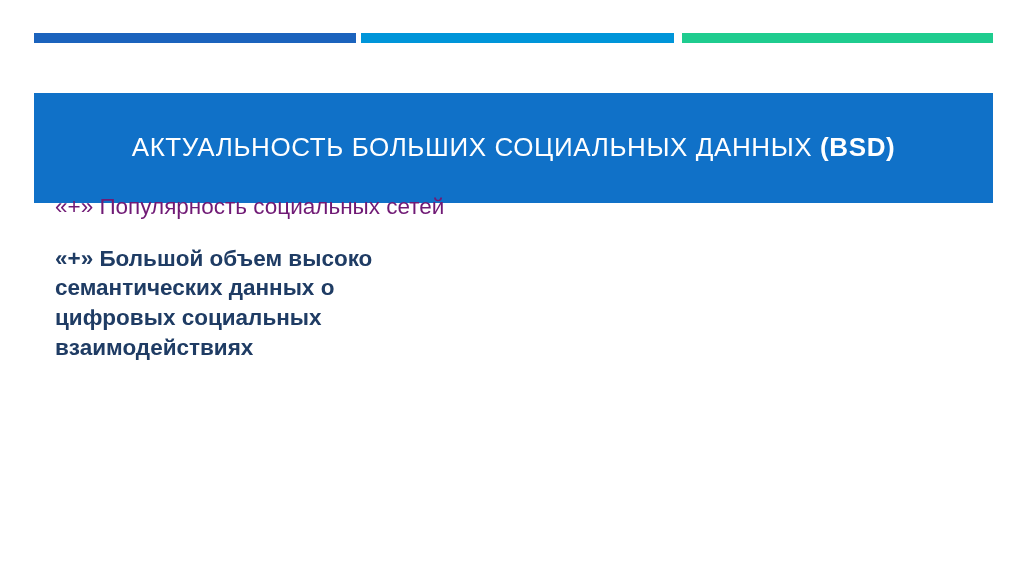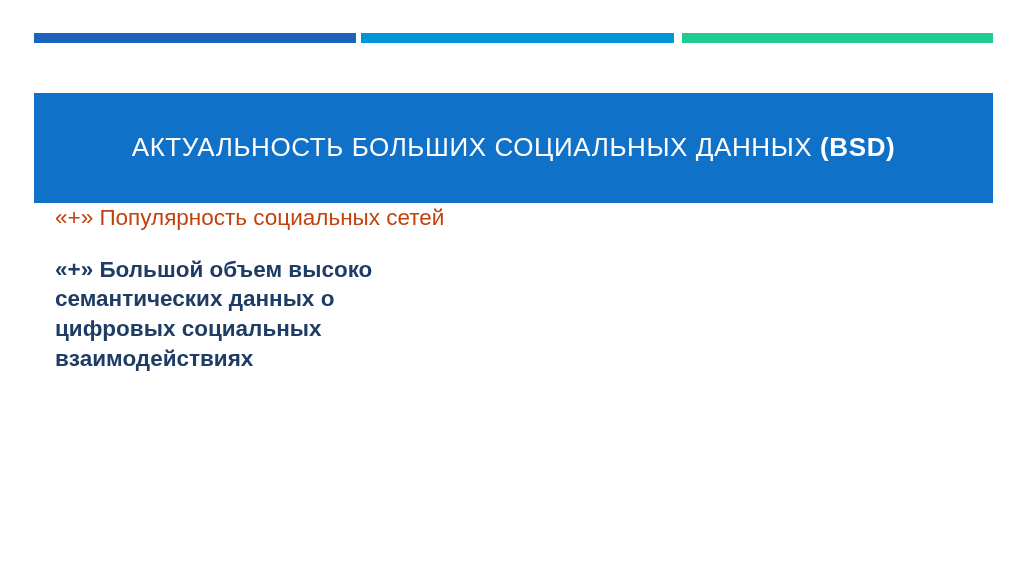--- a/index.html
+++ b/index.html
@@ -118,21 +118,21 @@
 
   <div class="title-block" style="background: rgb(16, 113, 200);">
     <div class="title-text" style="color: rgb(255, 255, 255);">
       <span>АКТУАЛЬНОСТЬ БОЛЬШИХ СОЦИАЛЬНЫХ ДАННЫХ </span><span class="bsd">(BSD)</span>
     </div>
   </div>
 
   <div class="columns">
 
     <div class="col col-left">
-      <p class="bullet-item" style="color: #c2410c; margin-top: 11px;">
+      <p class="bullet-item" style="color: #701a75;">
         <span class="marker">«+»</span><span> Популярность социальных сетей</span>
       </p>
       <p class="bullet-item" style="color: rgb(31, 60, 100);">
         <span class="marker">«+»</span><span> Большой объем высоко семантических данных о цифровых социальных взаимодействиях</span>
       </p>
     </div>
 
 
   </div>
 

